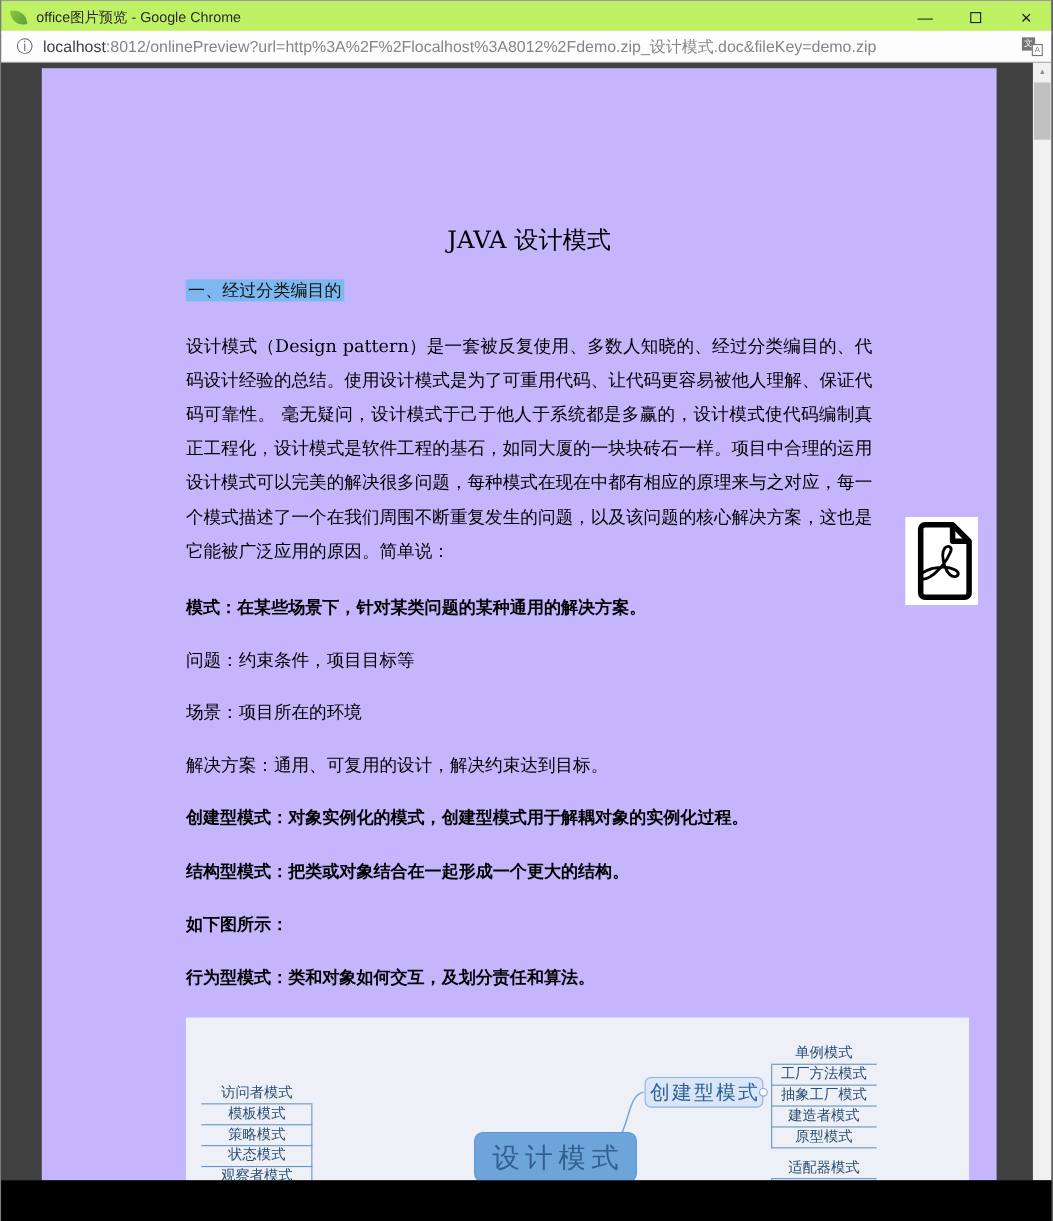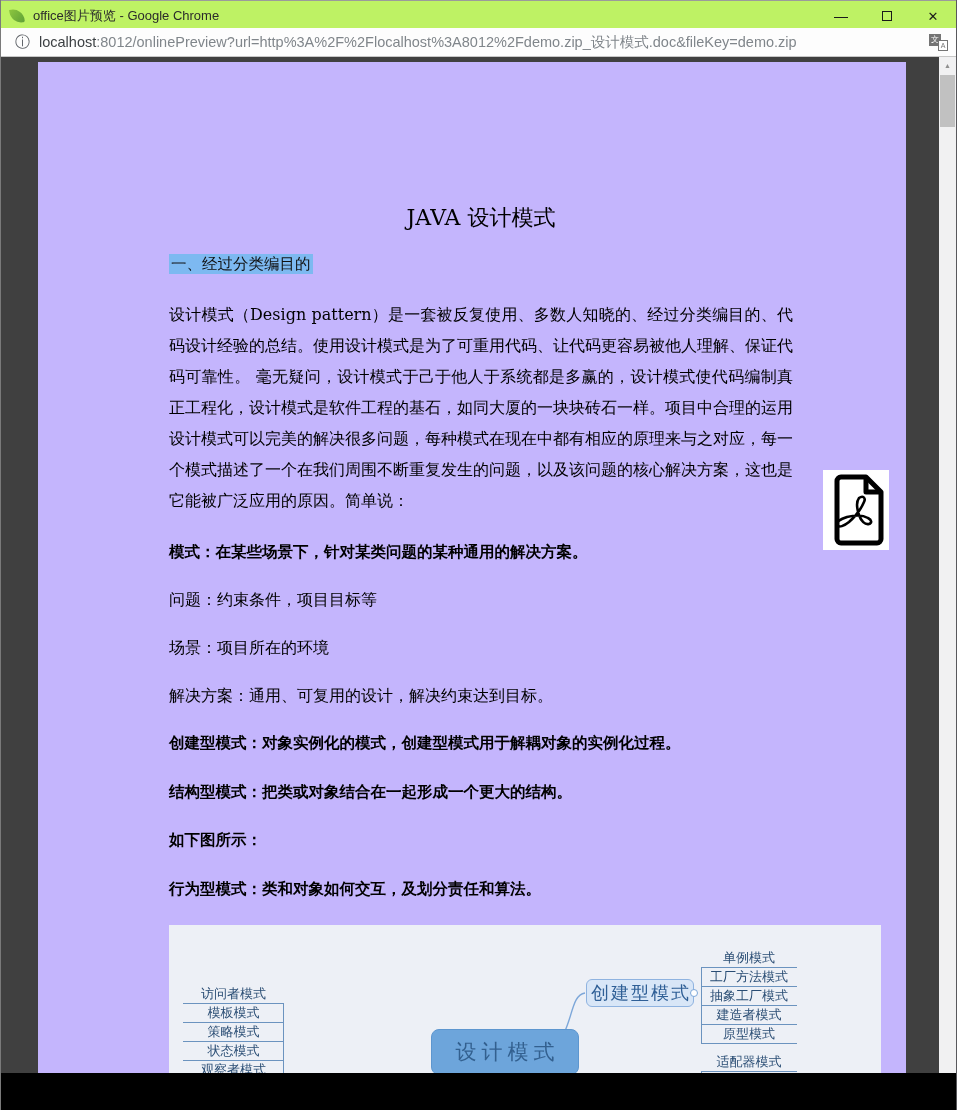--- a/index.html
+++ b/index.html
@@ -49,21 +49,21 @@
   .doc-bold { margin-top:26px; width:624px; font-family:"DejaVu Sans", sans-serif; font-weight:700;
               font-size:15.5px; color:#000; }
   .doc-plain { margin-top:27px; width:624px; font-family:"DejaVu Serif", serif; font-size:16px; color:#000; }
 
   
   .mindmap { position:relative; margin-top:25px; margin-left:0; width:712px; height:232px;
              background:#edf0f6; overflow:hidden; font-family:"DejaVu Serif", serif; }
   .mindmap svg.links { position:absolute; inset:0; width:100%; height:100%; }
   .mm-root { position:absolute; left:262px; top:104px; width:148px; height:46px; background:#6da5db;
              border:1px solid #5d96cf; border-radius:8px; display:flex; align-items:center; justify-content:center;
-             font-size:21px; letter-spacing:5px; color:#33608f; text-indent:5px; }
+             font-size:25px; letter-spacing:5px; color:#33608f; text-indent:5px; }
   .mm-branch { position:absolute; background:#d8e6f7; border:1px solid #8fb3e0; border-radius:6px;
                display:flex; align-items:center; justify-content:center; font-size:18px; letter-spacing:2px;
                color:#2f5f96; text-indent:2px; }
   .mm-behavioral { left:122px; top:164px; width:107px; height:30px; }
   .mm-creational { left:417px; top:54px;  width:108px; height:28px; }
   .mm-dot { position:absolute; width:8px; height:8px; border:1px solid #7da7d9; border-radius:50%; background:#fff; }
   .mm-leaves { position:absolute; }
   .mm-leaves .leaf-item { height:19px; line-height:18px; font-size:13px; text-align:center;
                           color:#2a4d74; border-bottom:1px solid #6b93bf; }
   .leaves-left  { left:14px;  top:60px;  width:101px; }

